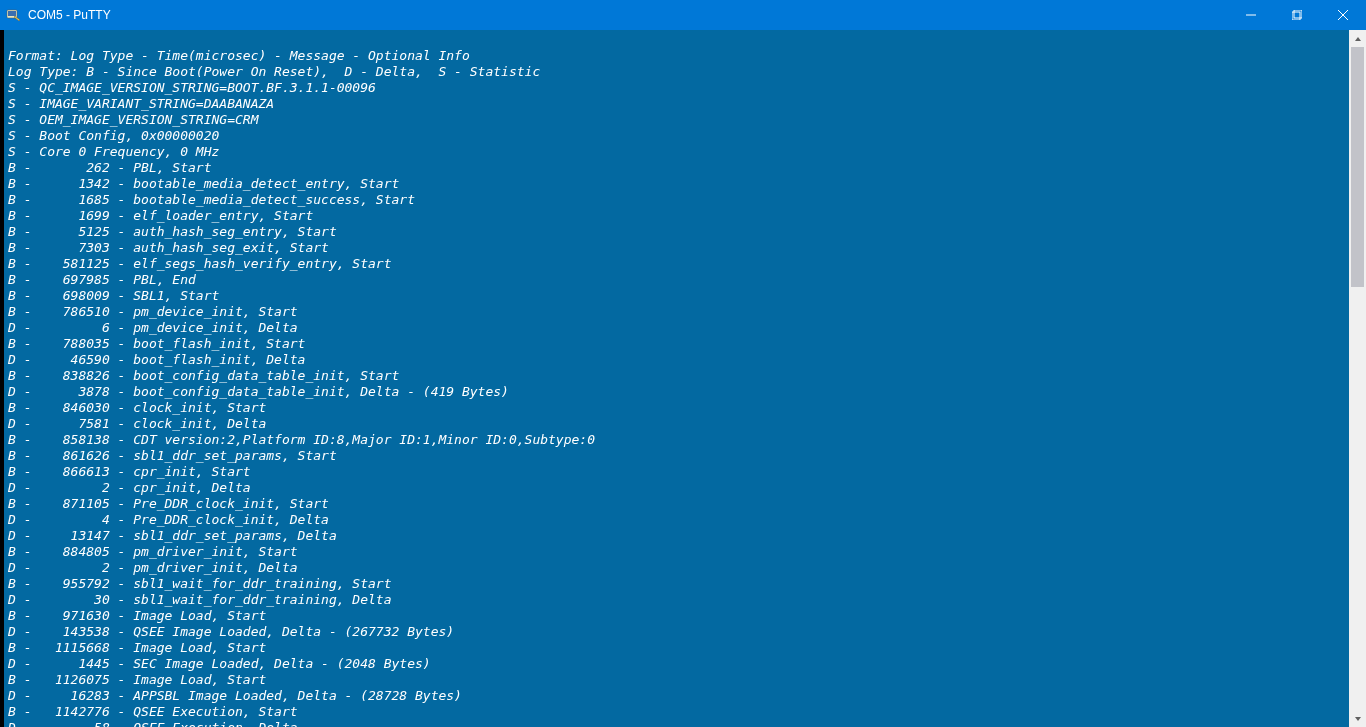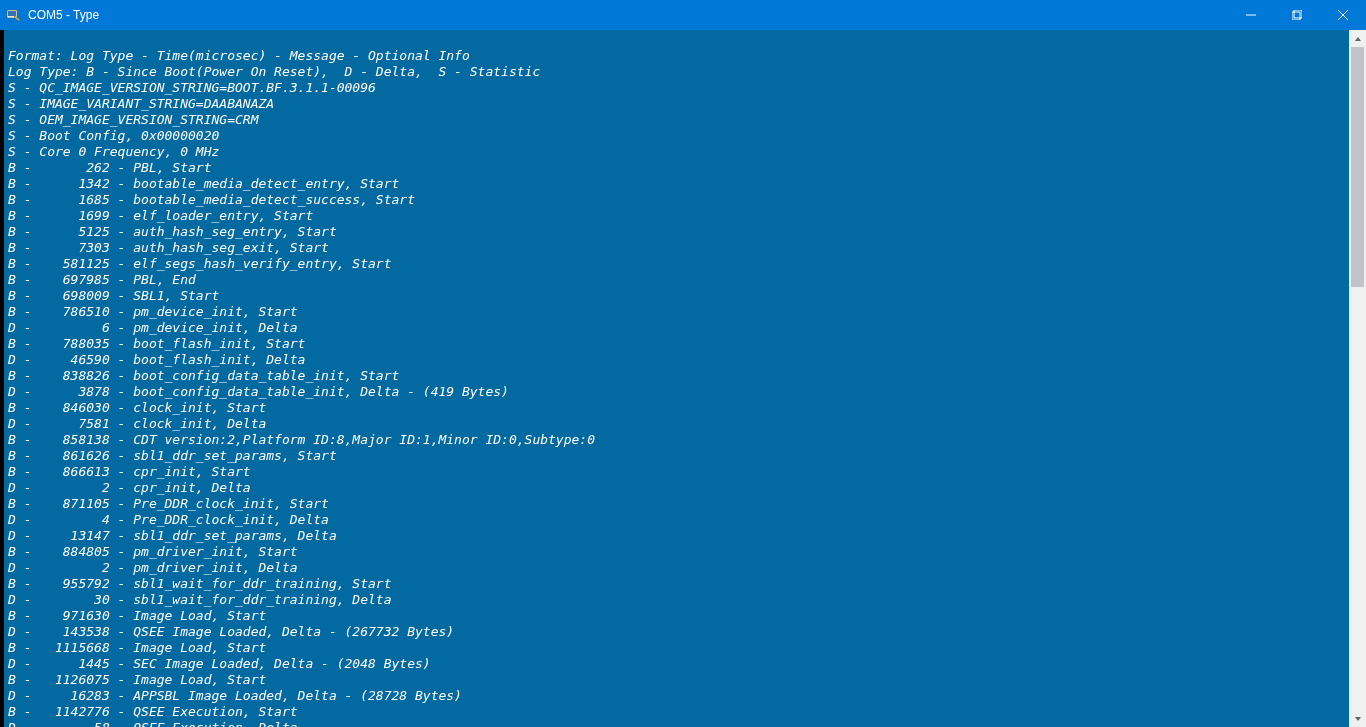--- a/index.html
+++ b/index.html
@@ -88,21 +88,21 @@
 <body>
 
 <div class="titlebar">
   <span class="icon">
     <svg viewBox="0 0 16 16">
       <rect x="1" y="3" width="10" height="8" rx="1" fill="#e8e8c0" stroke="#555" stroke-width="0.5"></rect>
       <rect x="2" y="4" width="8" height="5" fill="#3a6fb0"></rect>
       <path d="M9 9 L14 13 L13 14 L8 10 Z" fill="#f2d34a" stroke="#555" stroke-width="0.5"></path>
     </svg>
   </span>
-  <span>COM5 - Type</span>
+  <span>COM5 - PuTTY</span>
   <div class="window-controls">
     <div class="wc-btn">
       <svg viewBox="0 0 10 10">
           <line x1="0" y1="5" x2="10" y2="5"></line>
         </svg>
     </div>
     <div class="wc-btn">
       <svg viewBox="0 0 10 10">
         <rect x="0" y="2" width="8" height="8"></rect>
         <rect x="2" y="0" width="8" height="8"></rect>

